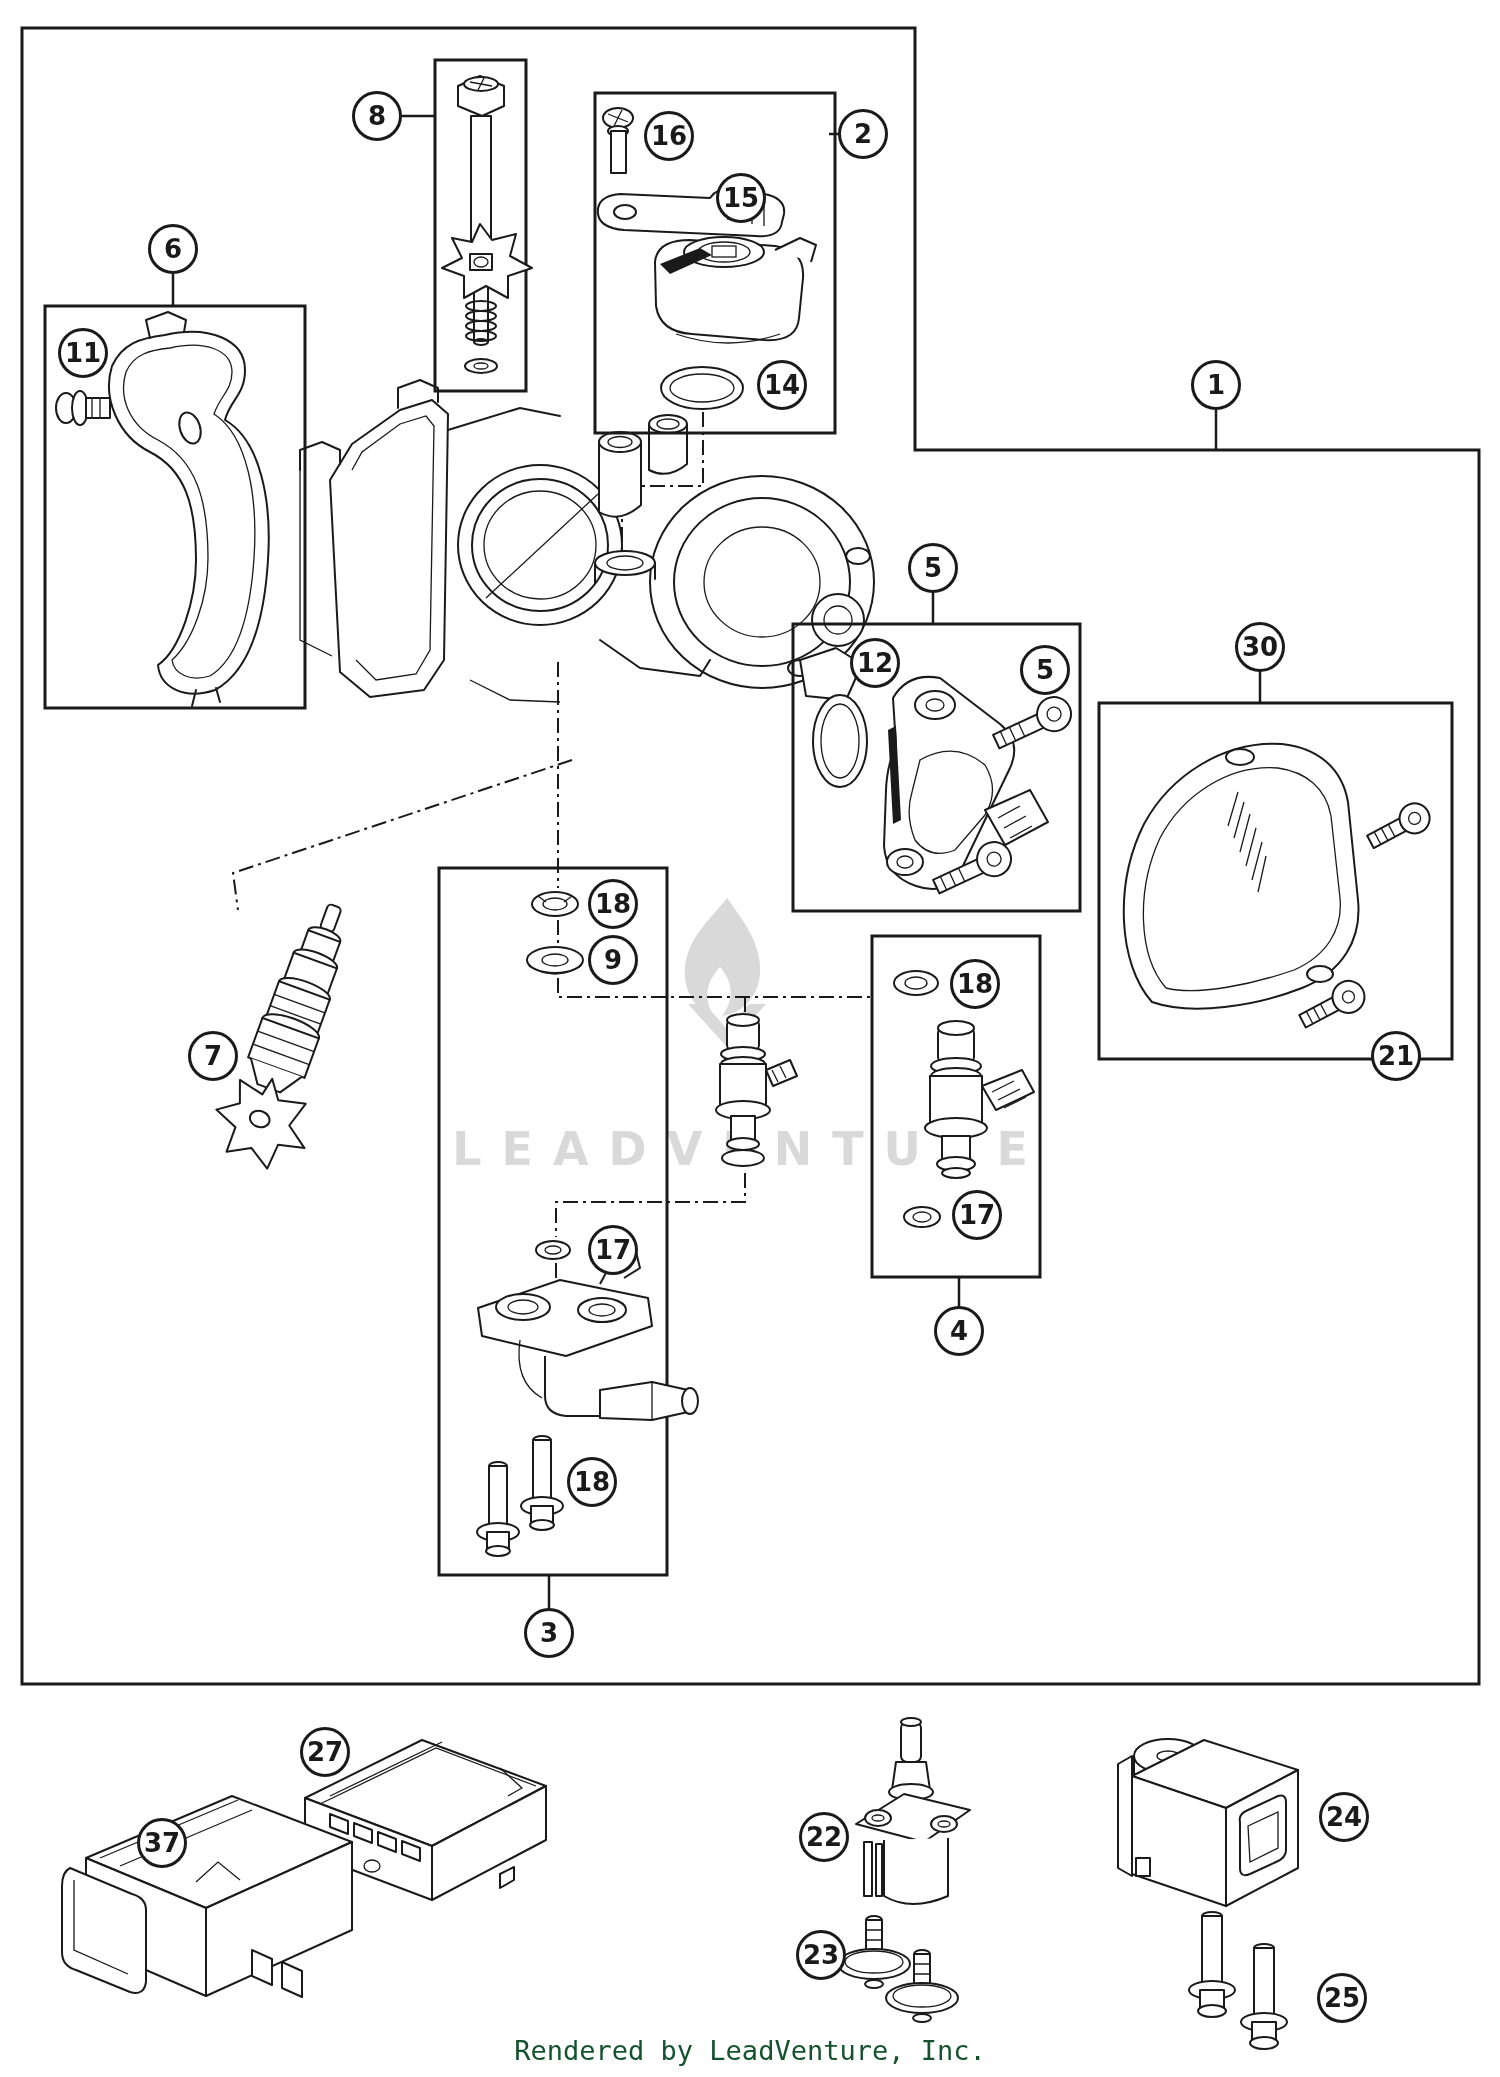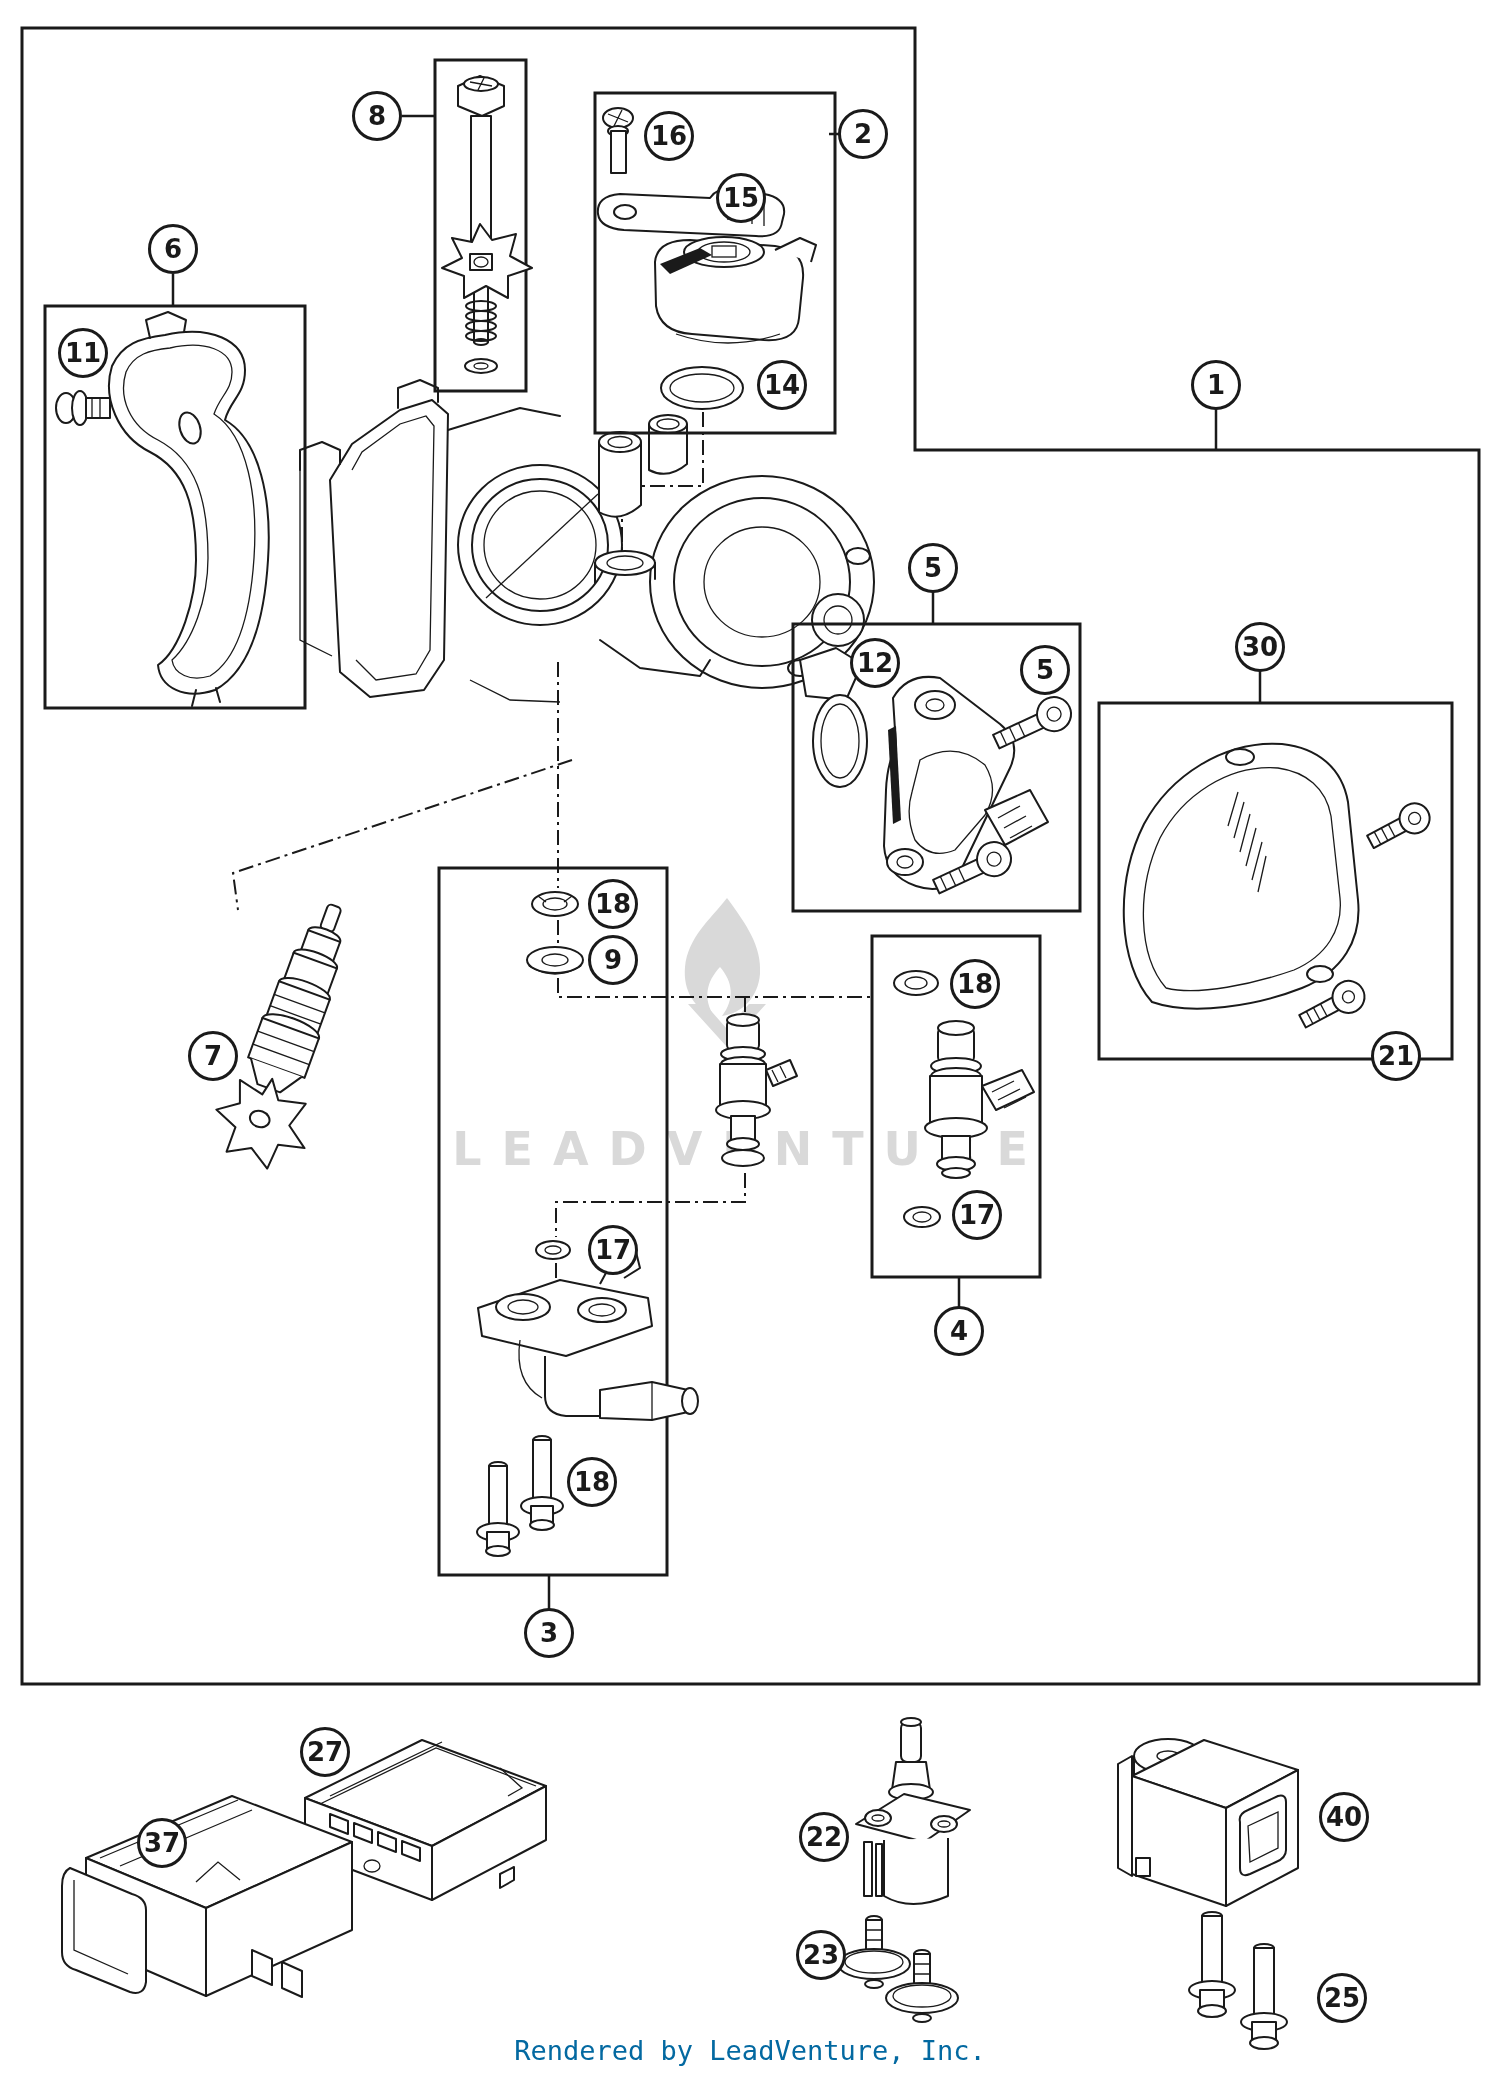--- a/index.html
+++ b/index.html
@@ -14,21 +14,21 @@
   .thin{stroke:#1a1a1a;stroke-width:1.3;fill:none;}
   .box{stroke:#1a1a1a;stroke-width:3;fill:none;}
   .leader{stroke:#1a1a1a;stroke-width:2.5;fill:none;}
   .dd{stroke:#1a1a1a;stroke-width:2;fill:none;stroke-dasharray:15 5 3 5;}
   .dark{fill:#1a1a1a;stroke:none;}
   .wm{fill:#d9d9d9;stroke:none;}
   .callout{position:absolute;width:44px;height:44px;border:3px solid #1a1a1a;border-radius:50%;
            background:#fff;display:flex;align-items:center;justify-content:center;
            font-size:26px;font-weight:700;z-index:5;}
   #footer{position:absolute;left:0;top:2035px;width:100%;text-align:center;
-          font-family:"DejaVu Sans Mono",monospace;font-size:27px;color:#0369a1;}
+          font-family:"DejaVu Sans Mono",monospace;font-size:27px;color:#14532d;}
 </style>
 </head>
 <body>
 
 <div id="stage">
 
   <div id="wm-text">LEADVENTURE</div>
 
   <svg width="1500" height="2077" viewBox="0 0 1500 2077">
 
@@ -382,19 +382,19 @@
   <div class="callout" style="left:644px;top:111px;">16</div>
   <div class="callout" style="left:588px;top:1225px;">17</div>
   <div class="callout" style="left:952px;top:1190px;">17</div>
   <div class="callout" style="left:588px;top:879px;">18</div>
   <div class="callout" style="left:950px;top:959px;">18</div>
   <div class="callout" style="left:567px;top:1457px;">18</div>
   <div class="callout" style="left:1235px;top:622px;">30</div>
   <div class="callout" style="left:1371px;top:1031px;">21</div>
   <div class="callout" style="left:799px;top:1812px;">22</div>
   <div class="callout" style="left:796px;top:1930px;">23</div>
-  <div class="callout" style="left:1319px;top:1792px;">40</div>
+  <div class="callout" style="left:1319px;top:1792px;">24</div>
   <div class="callout" style="left:1317px;top:1973px;">25</div>
   <div class="callout" style="left:300px;top:1727px;">27</div>
   <div class="callout" style="left:137px;top:1818px;">37</div>
 
   <div id="footer">Rendered by LeadVenture, Inc.</div>
 </div>
 
 </body></html>

